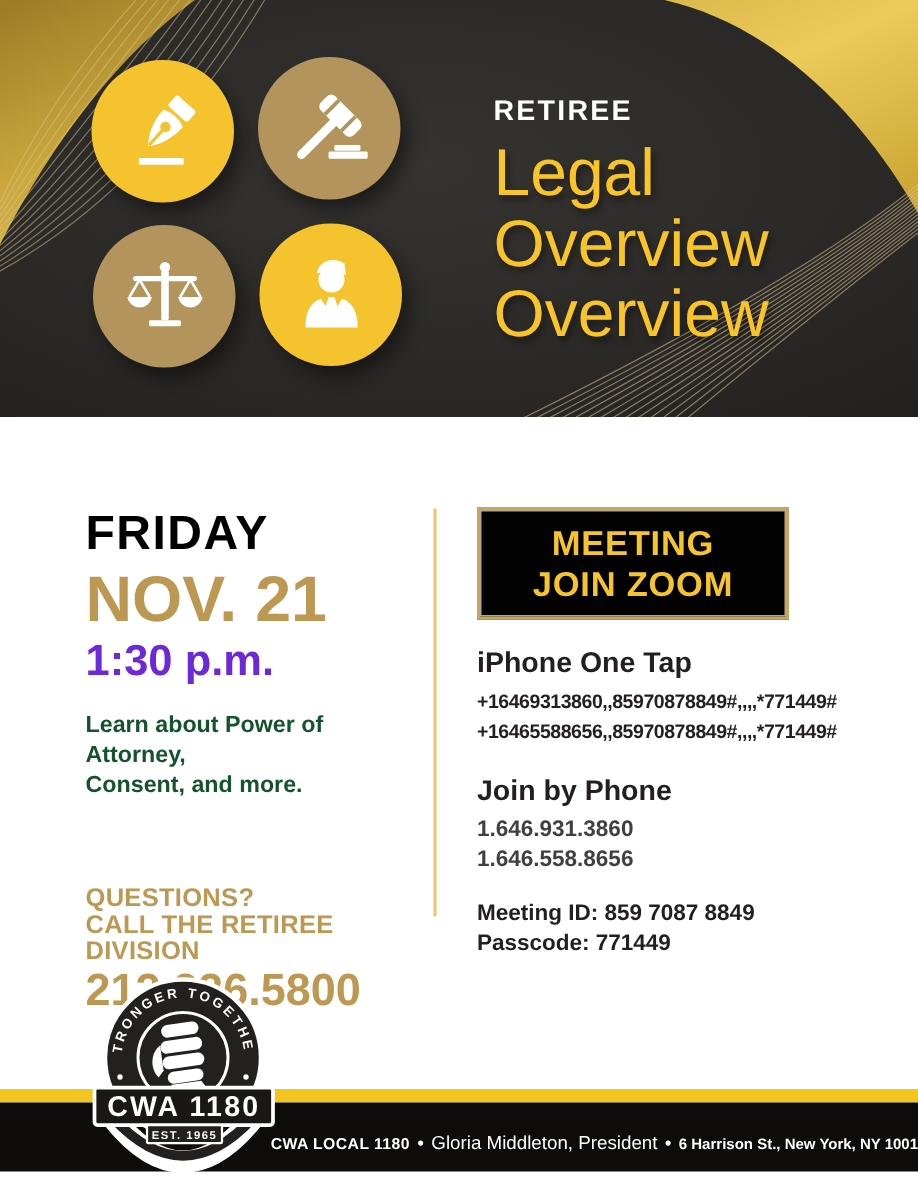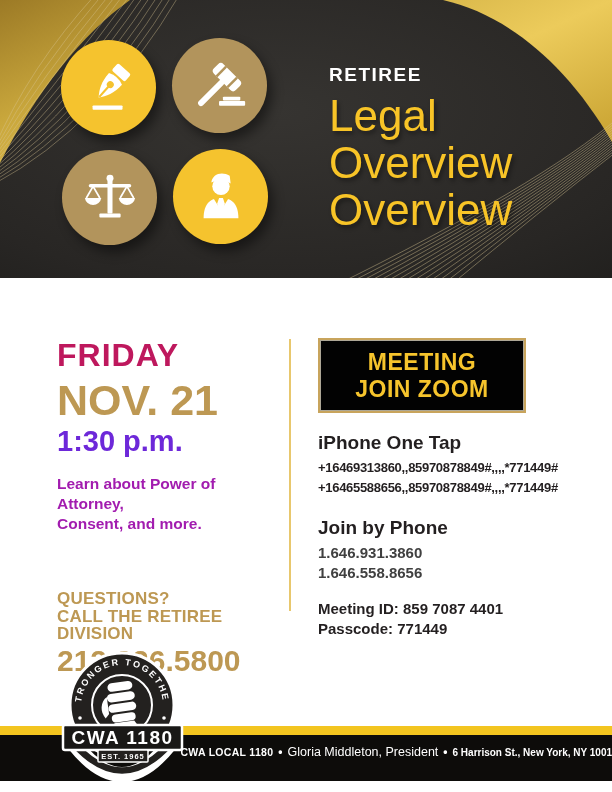--- a/index.html
+++ b/index.html
@@ -14,44 +14,44 @@
     box-shadow:5px 7px 12px rgba(0,0,0,0.45);}
   .c-gold{background:#F5C32E;}
   .c-tan{background:#B2945C;}
   .hdr-text{position:absolute;left:329px;top:64px;}
   .eyebrow{color:#ffffff;font-weight:bold;font-size:19px;line-height:22px;letter-spacing:1.5px;}
   .title{color:#F8C427;font-weight:normal;font-size:44px;line-height:47px;margin-top:6px;
     text-shadow:2px 3px 4px rgba(0,0,0,0.38);}
 
   
   .left-col{position:absolute;left:57px;top:338px;width:225px;}
-  .day{color:#be185d;font-weight:bold;font-size:32px;line-height:34px;letter-spacing:1px;}
+  .day{color:#000000;font-weight:bold;font-size:32px;line-height:34px;letter-spacing:1px;}
   .date{color:#BD9853;font-weight:bold;font-size:43px;line-height:44px;margin-top:6px;}
   .time{color:#6d28d9;font-weight:bold;font-size:29px;line-height:31px;margin-top:4px;}
-  .desc{color:#a21caf;font-weight:bold;font-size:15.5px;line-height:20px;margin-top:17px;}
+  .desc{color:#14532d;font-weight:bold;font-size:15.5px;line-height:20px;margin-top:17px;}
   .questions{margin-top:56px;color:#BD9853;font-weight:bold;font-size:17px;line-height:17.5px;letter-spacing:0.2px;}
   .hotline{color:#BD9853;font-weight:bold;font-size:30px;line-height:32px;margin-top:2px;}
 
   .divider{position:absolute;left:289px;top:339px;width:2px;height:272px;background:#E8C76D;}
 
   .right-col{position:absolute;left:318px;top:338px;width:288px;}
   .zoom-btn{width:204px;height:71px;background:#020202;border:2px solid #C8A45C;
     box-shadow:inset 0 0 0 1px rgba(246,238,214,0.7);
     display:flex;align-items:center;justify-content:center;text-align:center;cursor:pointer;}
   .zoom-btn .lbl{color:#F6C42C;font-weight:bold;font-size:23px;line-height:27px;letter-spacing:0.5px;}
   .sec-head{color:#231F20;font-weight:bold;font-size:19px;line-height:22px;margin-top:19px;}
   .tap-nums{color:#231F20;font-weight:bold;font-size:13px;line-height:20px;letter-spacing:-0.3px;margin-top:4px;}
   .phone-nums{color:#404040;font-weight:bold;font-size:15px;line-height:20px;margin-top:4px;}
   .meet{color:#231F20;font-weight:bold;font-size:15px;line-height:20px;margin-top:16px;}
 
   
   .stripe{position:absolute;left:0;top:726px;width:612px;height:9px;background:#F3C51F;}
   .footbar{position:absolute;left:0;top:735px;width:612px;height:46px;background:#0D0C0A;}
   .foot-text{position:absolute;left:192px;top:0;right:6px;height:34px;
-    display:flex;align-items:center;justify-content:center;white-space:nowrap;color:#ffffff;}
+    display:flex;align-items:flex-end;justify-content:center;white-space:nowrap;color:#ffffff;}
   .ft-org{font-weight:bold;font-size:10.5px;letter-spacing:0.3px;}
   .ft-sep{font-weight:bold;font-size:12px;margin:0 5px;}
   .ft-pres{font-size:12.5px;}
   .ft-addr{font-size:10px;font-weight:bold;}
   .logo{position:absolute;left:57px;top:649px;z-index:5;}
 </style>
 </head>
 <body>
 
 <div class="page">
@@ -162,21 +162,21 @@
     <div class="tap-nums">
       <div>+16469313860,,85970878849#,,,,*771449#</div>
       <div>+16465588656,,85970878849#,,,,*771449#</div>
     </div>
     <div class="sec-head">Join by Phone</div>
     <div class="phone-nums">
       <div>1.646.931.3860</div>
       <div>1.646.558.8656</div>
     </div>
     <div class="meet">
-      <div>Meeting ID: 859 7087 4401</div>
+      <div>Meeting ID: 859 7087 8849</div>
       <div>Passcode: 771449</div>
     </div>
   </div>
 
   <div class="stripe"></div>
   <div class="footbar">
     <div class="foot-text">
       <span class="ft-org">CWA LOCAL 1180</span>
       <span class="ft-sep">•</span>
       <span class="ft-pres">Gloria Middleton, President</span>

